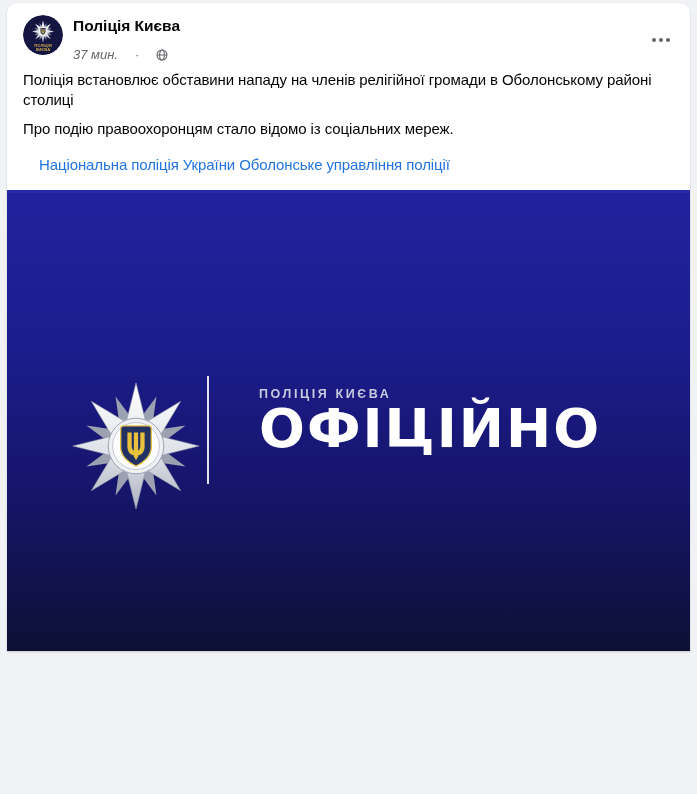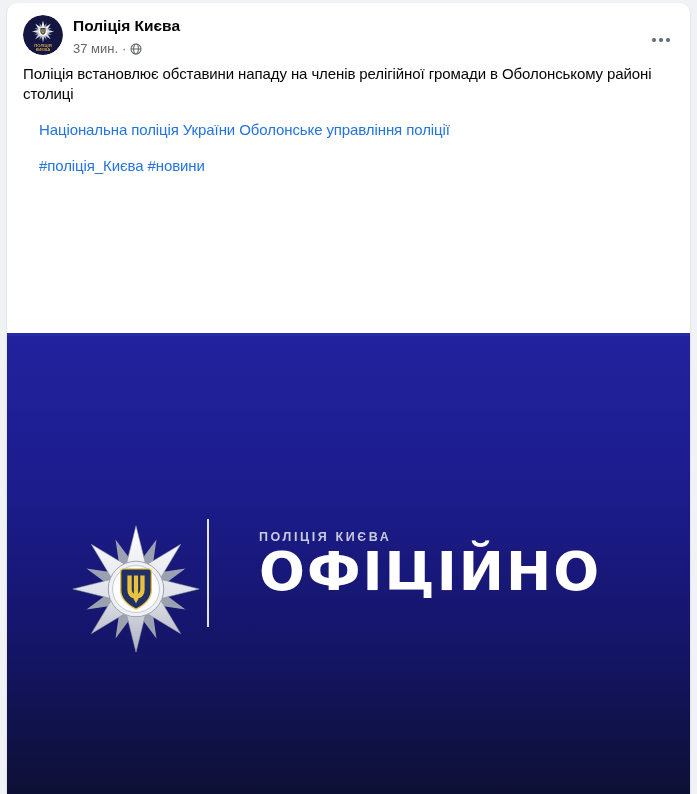--- a/index.html
+++ b/index.html
@@ -3,31 +3,31 @@
 <meta charset="utf-8">
 <style>
   html,body{margin:0;padding:0;}
   body{
     width:697px;height:794px;
     background:#f0f2f5;
     overflow:hidden;position:relative;
     font-family:"Liberation Sans",sans-serif;
   }
   .card{
-    position:absolute;left:7px;top:3px;width:683px;height:791px;
+    position:absolute;left:7px;top:3px;width:683px;height:648px;
     background:#ffffff;border-radius:10px 10px 0 0;
     box-shadow:0 1px 2px rgba(0,0,0,.18);
     overflow:hidden;
   }
   
   .header{position:relative;padding:12px 16px 0 16px;display:flex;}
   .avatar{width:40px;height:40px;border-radius:50%;overflow:hidden;flex:0 0 auto;cursor:pointer;}
   .hmeta{margin-left:10px;padding-top:1px;}
   .pname{font-size:15.5px;font-weight:bold;color:#050505;line-height:19px;cursor:pointer;}
-  .tsrow{display:flex;align-items:center;gap:4px;font-size:13px;color:#65676b;margin-top:6px;}
+  .tsrow{display:flex;align-items:center;gap:17px;font-size:13px;color:#65676b;margin-top:12px;font-style:italic;}
   .more-btn{
     position:absolute;right:12px;top:20px;width:34px;height:34px;border-radius:50%;
     display:flex;align-items:center;justify-content:center;gap:3px;cursor:pointer;
   }
   .more-btn i{width:4px;height:4px;border-radius:50%;background:#606770;display:block;}
   
   .content{
     padding:0 16px;margin-top:8px;height:265px;overflow:hidden;
     font-size:15px;line-height:20px;color:#050505;letter-spacing:-0.1px;
   }
@@ -102,20 +102,21 @@
     </div>
     <div class="more-btn">
       <i></i>
         <i></i>
         <i></i>
     </div>
   </div>
 
   <div class="content">
     <p>Поліція встановлює обставини нападу на членів релігійної громади в Оболонському районі столиці</p>
+    <p>Про подію правоохоронцям стало відомо із соціальних мереж.</p>
     <div class="links">
       <p><a>Національна поліція України Оболонське управління поліції</a></p>
       <p>
         <a>#поліція_Києва</a>
         <a>#новини</a>
       </p>
     </div>
   </div>
 
   <div class="banner">

